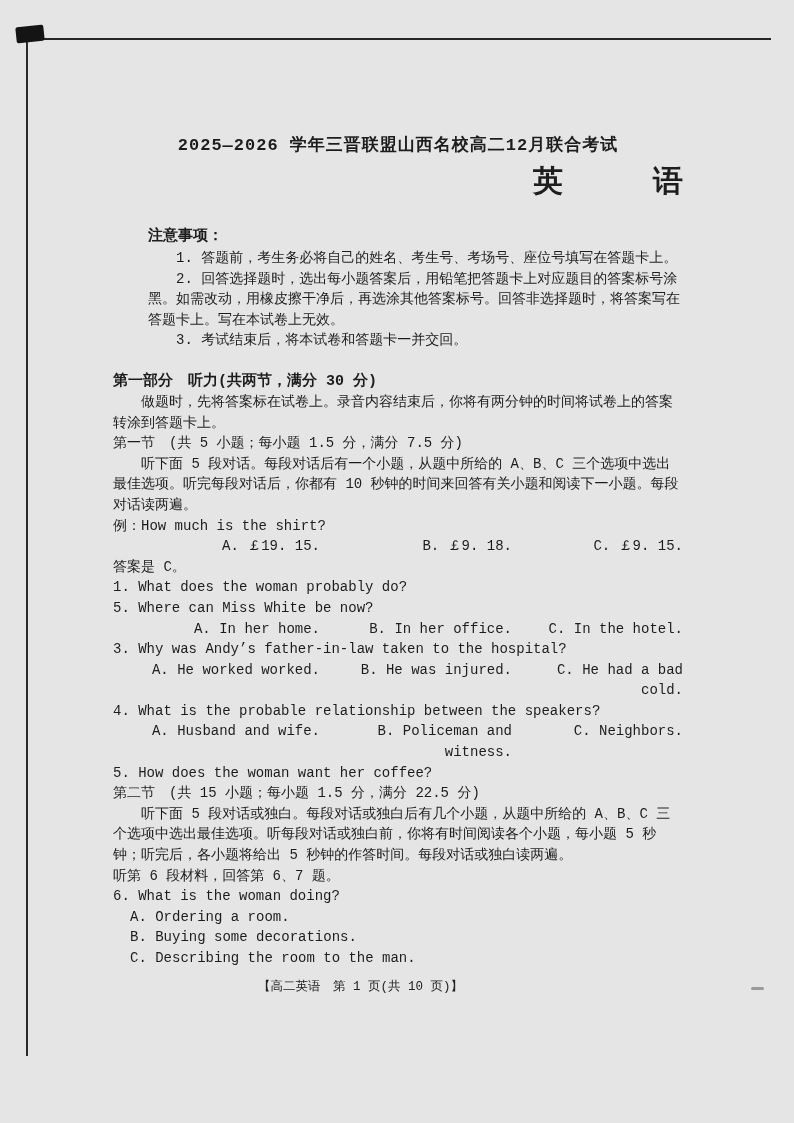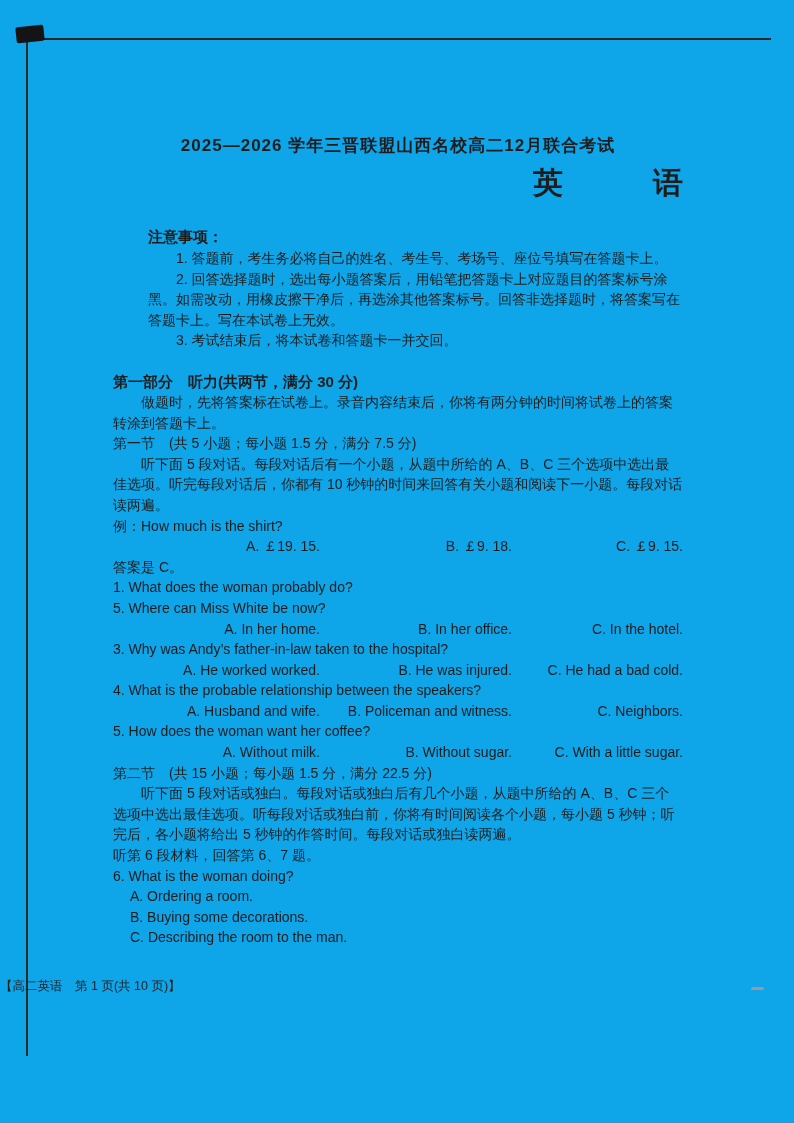--- a/index.html
+++ b/index.html
@@ -1,23 +1,23 @@
 <!DOCTYPE html>
 <html><head>
 <meta charset="utf-8">
 <style>
   * { margin: 0; padding: 0; box-sizing: border-box; }
   html, body { width: 794px; height: 1123px; }
   body { background: #ffffff; }
   .page {
     position: relative;
     width: 794px; height: 1123px;
-    background: #0ea5e9;
+    background: #e5e5e5;
     overflow: hidden;
-    font-family: Liberation Sans, sans-serif;
+    font-family: Liberation Mono, monospace;
     color: #1d1d1d;
   }
   
   .artifact { position: absolute; }
   .top-line    { left: 30px;  top: 38px;  width: 741px; height: 2px;  background: #262626; }
   .left-line   { left: 26px;  top: 36px;  width: 2px;   height: 1020px; background: #2b2b2b; }
   .corner-blob { left: 16px;  top: 26px;  width: 28px;  height: 16px; background: #141414; transform: rotate(-6deg); border-radius: 2px; }
   .footer-smudge { left: 751px; top: 987px; width: 13px; height: 3px; background: #9a9a9a; border-radius: 2px; }
 
   .content {
@@ -38,20 +38,21 @@
 
   .opt-row { display: flex; padding-left: 17px; text-align: right; }
   .opt-a { width: 190px; }
   .opt-b { width: 192px; }
   .opt-c { flex: 1; }
   .opt-line { padding-left: 17px; }
 
   .footer {
     position: absolute;
     left: 0; top: 978px; width: 721px;
+    text-align: center;
     font-size: 12.5px; color: #222222;
   }
 </style>
 </head>
 <body>
 
 <div class="page">
 
   <div class="artifact top-line"></div>
   <div class="artifact left-line"></div>
@@ -101,25 +102,20 @@
     </div>
 
     <p>4. What is the probable relationship between the speakers?</p>
     <div class="opt-row">
       <span class="opt-a">A. Husband and wife.</span>
       <span class="opt-b">B. Policeman and witness.</span>
       <span class="opt-c">C. Neighbors.</span>
     </div>
 
     <p>5. How does the woman want her coffee?</p>
-    <div class="opt-row">
-      <span class="opt-a">A. Without milk.</span>
-      <span class="opt-b">B. Without sugar.</span>
-      <span class="opt-c">C. With a little sugar.</span>
-    </div>
 
     <div class="section-heading">第二节　(共 15 小题；每小题 1.5 分，满分 22.5 分)</div>
     <p class="indent">听下面 5 段对话或独白。每段对话或独白后有几个小题，从题中所给的 A、B、C 三个选项中选出最佳选项。听每段对话或独白前，你将有时间阅读各个小题，每小题 5 秒钟；听完后，各小题将给出 5 秒钟的作答时间。每段对话或独白读两遍。</p>
 
     <p>听第 6 段材料，回答第 6、7 题。</p>
 
     <p>6. What is the woman doing?</p>
     <p class="opt-line">A. Ordering a room.</p>
     <p class="opt-line">B. Buying some decorations.</p>
     <p class="opt-line">C. Describing the room to the man.</p>

